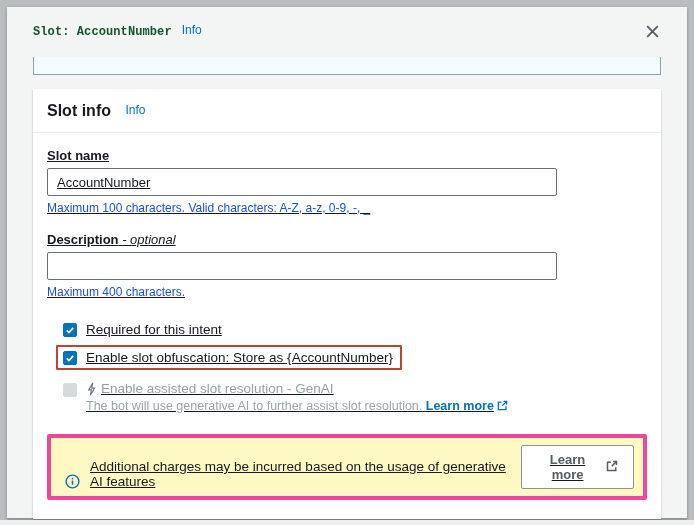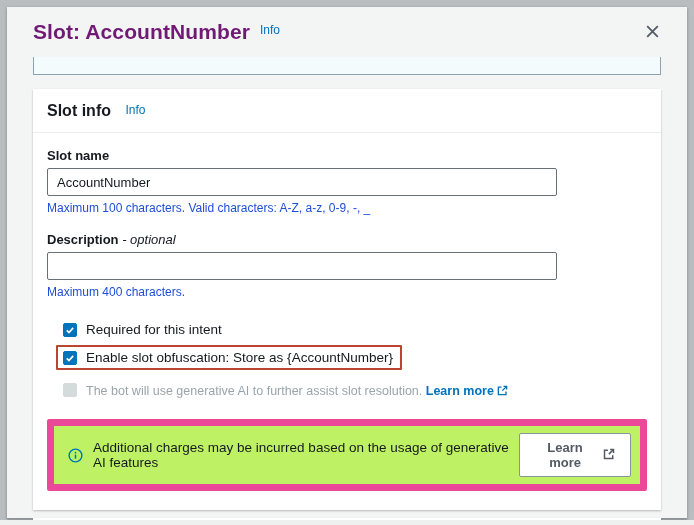--- a/index.html
+++ b/index.html
@@ -18,21 +18,21 @@
     position: absolute; left: 7px; top: 7px; right: 7px; bottom: 6px;
     background: #f3f4f4;
     border-bottom: 1px solid #8d9398;
     box-shadow: 0 1px 3px rgba(0,0,0,.3);
     display: flex; flex-direction: column;
   }
   .modal-header {
     display: flex; align-items: center;
     padding: 12px 22px 6px 26px;
   }
-  .modal-title { font-size: 21px; font-weight: bold; color: #701a75; letter-spacing: .1px; }
+  .modal-title { font-size: 12px; font-weight: bold; color: #14532d; letter-spacing: .1px; font-family: Liberation Mono, monospace; }
   .info-link {
     color: #0073bb; font-size: 12px; font-weight: normal;
     margin-left: 10px; position: relative; top: -2px; cursor: pointer; text-decoration: none;
   }
   .close-btn {
     margin-left: auto; background: none; border: none; cursor: pointer;
     color: #545b64; padding: 4px; line-height: 0;
   }
   .content { flex: 1; padding: 7px 26px 0; }
 
@@ -42,21 +42,21 @@
     border: 1px solid #8aa2b1; border-top: none;
     margin-bottom: 14px;
   }
 
   .card {
     background: #ffffff;
     box-shadow: 0 1px 2px 0 rgba(0,0,0,.25);
   }
   .card-header { padding: 13px 14px 12px; border-bottom: 1px solid #eaeded; }
   .card-title { display: inline; font-size: 16px; font-weight: bold; color: #16191f; }
-  .card-body { padding: 15px 14px 19px; }
+  .card-body { padding: 15px 14px 19px; text-decoration: underline; }
 
   .field { margin-bottom: 17px; }
   .field-label { font-size: 13px; font-weight: bold; color: #16191f; margin-bottom: 5px; }
   .optional-note { font-style: italic; font-weight: normal; }
   .text-input {
     display: block; width: 510px; height: 28px;
     border: 1px solid #687078; border-radius: 2px;
     padding: 0 9px; font-size: 13px; color: #16191f;
     font-family: "Liberation Sans", sans-serif; background: #fff;
   }
@@ -80,23 +80,23 @@
   .row-disabled .checkbox { margin-top: 2px; }
   .disabled-text-wrap { margin-left: 9px; }
   .disabled-label-line { display: flex; align-items: center; font-size: 13.5px; color: #95a0a6; }
   .bolt-icon { margin-right: 4px; line-height: 0; }
   .disabled-desc { font-size: 12.5px; color: #9aa5ab; margin-top: 3px; }
   .learn-more-link { color: #0073bb; font-weight: bold; cursor: pointer; text-decoration: none; }
   .ext-icon-inline { position: relative; top: 1px; margin-left: 3px; color: #0073bb; }
 
   .info-banner {
     margin-top: 17px;
-    display: flex; align-items: center;
-    background: #bef264;
-    border: 7px solid #ec4899; border-radius: 2px;
+    display: flex; align-items: flex-end;
+    background: #fef9c3;
+    border: 4px solid #ec4899; border-radius: 2px;
     padding: 7px 9px 7px 14px; min-height: 42px;
   }
   .info-banner-icon { line-height: 0; margin-right: 10px; }
   .info-banner-text { font-size: 13.5px; color: #16191f; }
   .banner-btn {
     margin-left: auto; display: inline-flex; align-items: center; gap: 8px;
     background: #fff; border: 1px solid #879596; border-radius: 2px;
     padding: 6px 15px; font-size: 13px; font-weight: bold; color: #545b64;
     font-family: "Liberation Sans", sans-serif; cursor: pointer;
   }
@@ -172,20 +172,28 @@
                     </svg>
                 </span>
               </span>
               <span class="checkbox-label">Enable slot obfuscation: Store as {AccountNumber}</span>
             </span>
           </div>
 
           <div class="checkbox-row row-disabled">
             <span class="checkbox disabled"></span>
             <span class="disabled-text-wrap">
+              <span class="disabled-label-line">
+                <span class="bolt-icon">
+                  <svg width="11" height="14" viewBox="0 0 12 16" fill="none" stroke="#687078" stroke-width="1.2">
+                      <path d="M7.5 1L2.8 9h3.1l-1.2 6 4.9-8H6.3z"></path>
+                    </svg>
+                </span>
+                <span>Enable assisted slot resolution - GenAI</span>
+              </span>
               <span class="disabled-desc">
                 <span>The bot will use generative AI to further assist slot resolution.</span>
                 <a class="learn-more-link"><span>Learn more</span></a><span class="ext-icon-inline"><svg width="11" height="11" viewBox="0 0 16 16" fill="none" stroke="#0073bb" stroke-width="2">
                       <path d="M13 9.5V14H2V3h4.5"></path>
                       <path d="M9.5 2H14v4.5"></path>
                       <path d="M14 2L7.8 8.2"></path>
                     </svg></span>
               </span>
             </span>
           </div>

